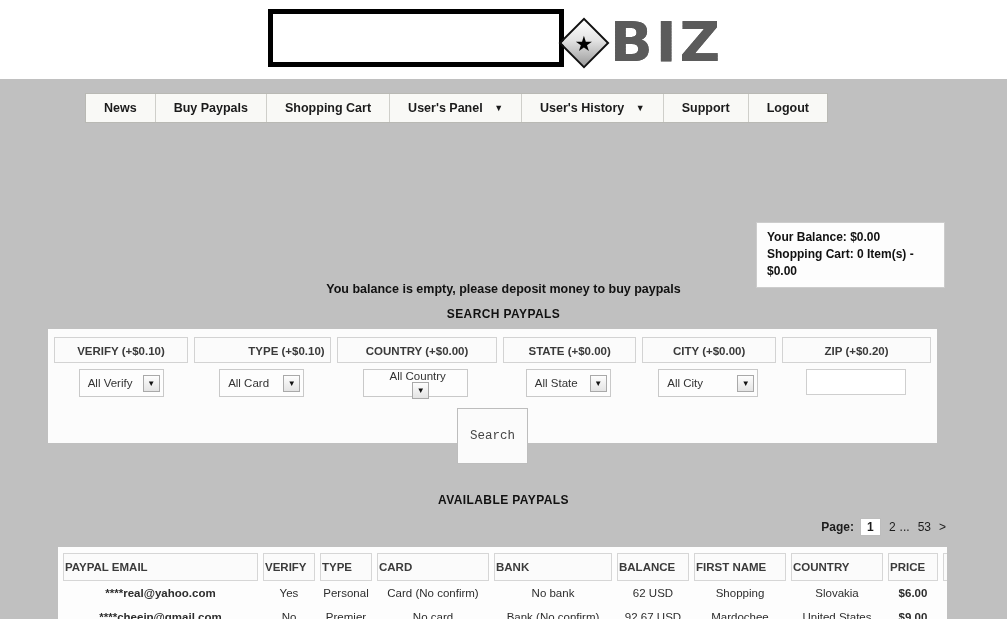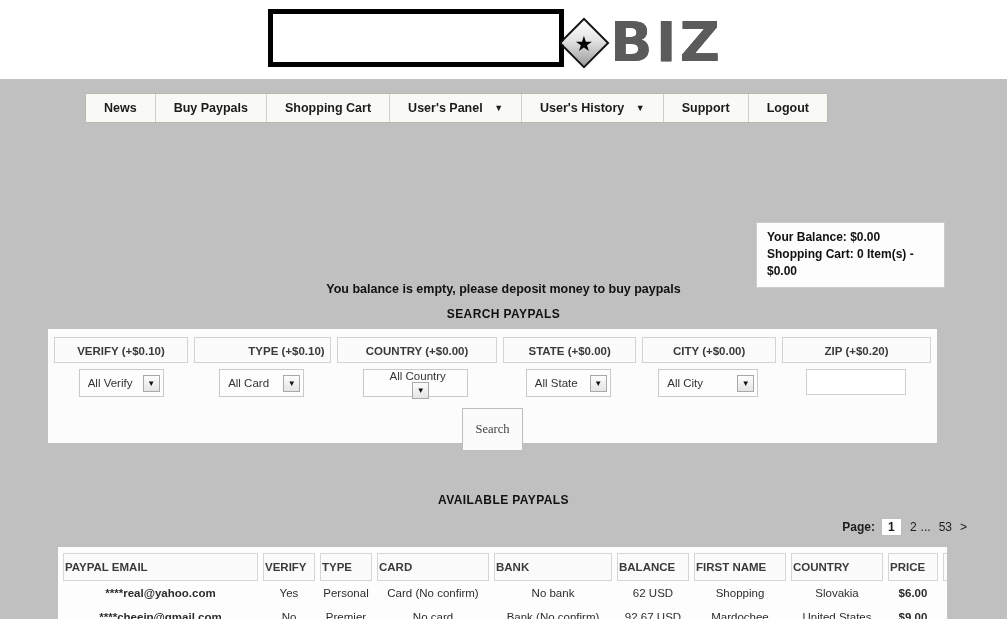--- a/index.html
+++ b/index.html
@@ -241,31 +241,31 @@
     padding: 0 5px;
   }
   .search-btn-row {
     display: flex;
     justify-content: center;
     padding-top: 11px;
   }
   .search-btn {
     border: 1px solid #bdbdbd;
     background: #fbfbfb;
-    padding: 13px 12px;
-    font-family: Liberation Serif, serif;
+    padding: 20px 12px;
+    font-family: Liberation Mono, monospace;
     font-size: 12.5px;
     color: #444;
     cursor: pointer;
   }
 
   
   .pager {
     position: absolute;
-    right: 40px;
+    right: 61px;
     top: 439px;
     display: flex;
     align-items: center;
     font-size: 12px;
     color: #1c1c1c;
   }
   .pager-label { font-weight: bold; margin-right: 6px; }
   .pager-current {
     display: inline-block;
     min-width: 21px;

